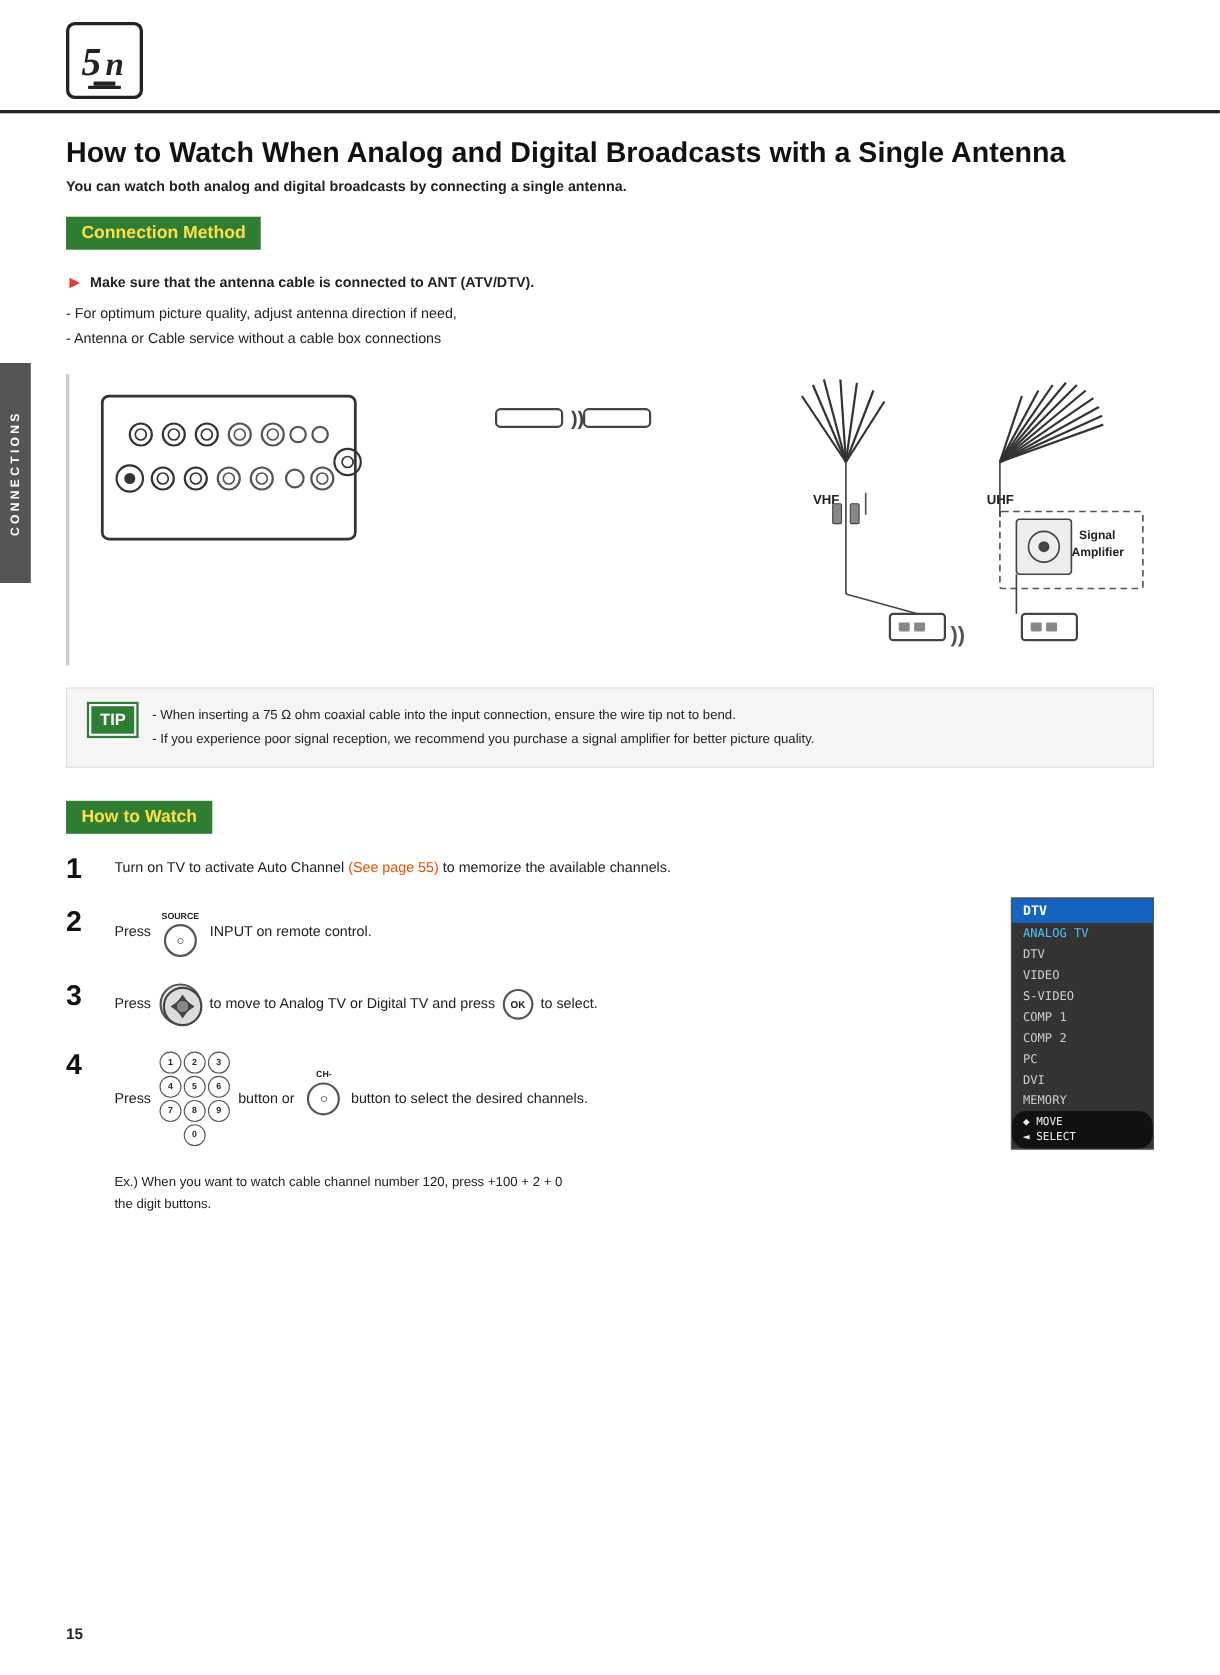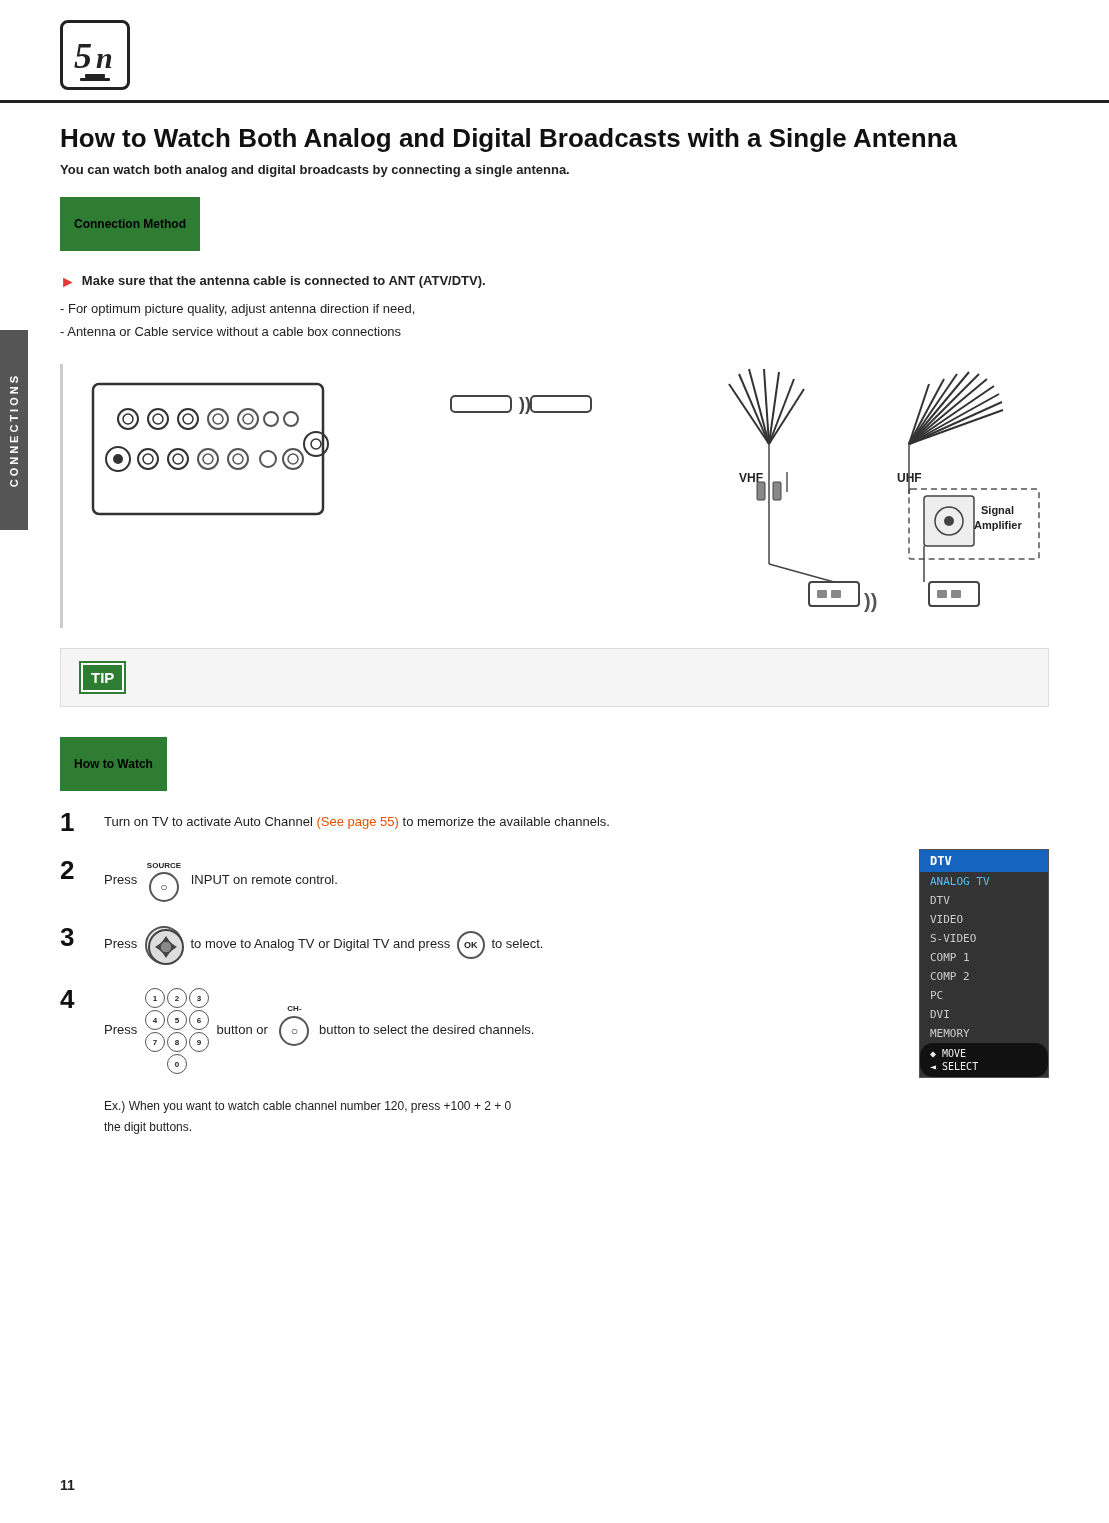--- a/index.html
+++ b/index.html
@@ -75,24 +75,24 @@
       font-size: 13px;
       font-weight: bold;
       color: #222;
       margin-bottom: 20px;
     }
 
     
     .section-header {
       display: inline-block;
       background: #2e7d32;
-      color: #000000;
-      font-size: 12px;
+      color: #fde047;
+      font-size: 16px;
       font-weight: 900;
-      padding: 20px 14px;
+      padding: 6px 14px;
       margin-bottom: 18px;
       font-family: 'Arial Black', Arial, sans-serif;
     }
 
     
     .instructions {
       font-size: 13px;
       color: #222;
       margin-bottom: 20px;
       line-height: 1.8;
@@ -273,21 +273,21 @@
       <rect x="10" y="50" width="30" height="3" fill="#222" rx="1"></rect>
     </svg>
   </div>
 </div>
 
 <div class="top-divider"></div>
 
 <div class="main-content">
 
   
-  <h1 class="page-title">How to Watch Both Analog and Digital Broadcasts with a Single Antenna</h1>
+  <h1 class="page-title">How to Watch When Analog and Digital Broadcasts with a Single Antenna</h1>
   <p class="page-subtitle">You can watch both analog and digital broadcasts by connecting a single antenna.</p>
 
   
   <div class="section-header">Connection Method</div>
 
   <div class="instructions">
     <div class="arrow-item">
       <span class="arrow-bullet">►</span>
       <span>Make sure that the antenna cable is connected to ANT (ATV/DTV).</span>
     </div>
@@ -397,20 +397,24 @@
 
         <rect x="48" y="118" width="8" height="18" rx="1" fill="#888" stroke="#444" stroke-width="1"></rect>
         <rect x="64" y="118" width="8" height="18" rx="1" fill="#888" stroke="#444" stroke-width="1"></rect>
       </svg>
     </div>
   </div>
 
   
   <div class="tip-box">
     <div class="tip-label">TIP</div>
+    <div class="tip-text">
+      <div>- When inserting a 75 Ω ohm coaxial cable into the input connection, ensure the wire tip not to bend.</div>
+      <div>- If you experience poor signal reception, we recommend you purchase a signal amplifier for better picture quality.</div>
+    </div>
   </div>
 
   
   <div class="how-to-watch-section">
     <div class="section-header">How to Watch</div>
 
     <div class="steps-with-menu">
 
       <div class="step">
         <span class="step-number">1</span>
@@ -505,13 +509,13 @@
           <span>◆ MOVE</span>
           <span>◄ SELECT</span>
         </div>
       </div>
 
     </div>
   </div>
 
 </div>
 
-<div class="page-number">11</div>
+<div class="page-number">15</div>
 
 </body></html>

